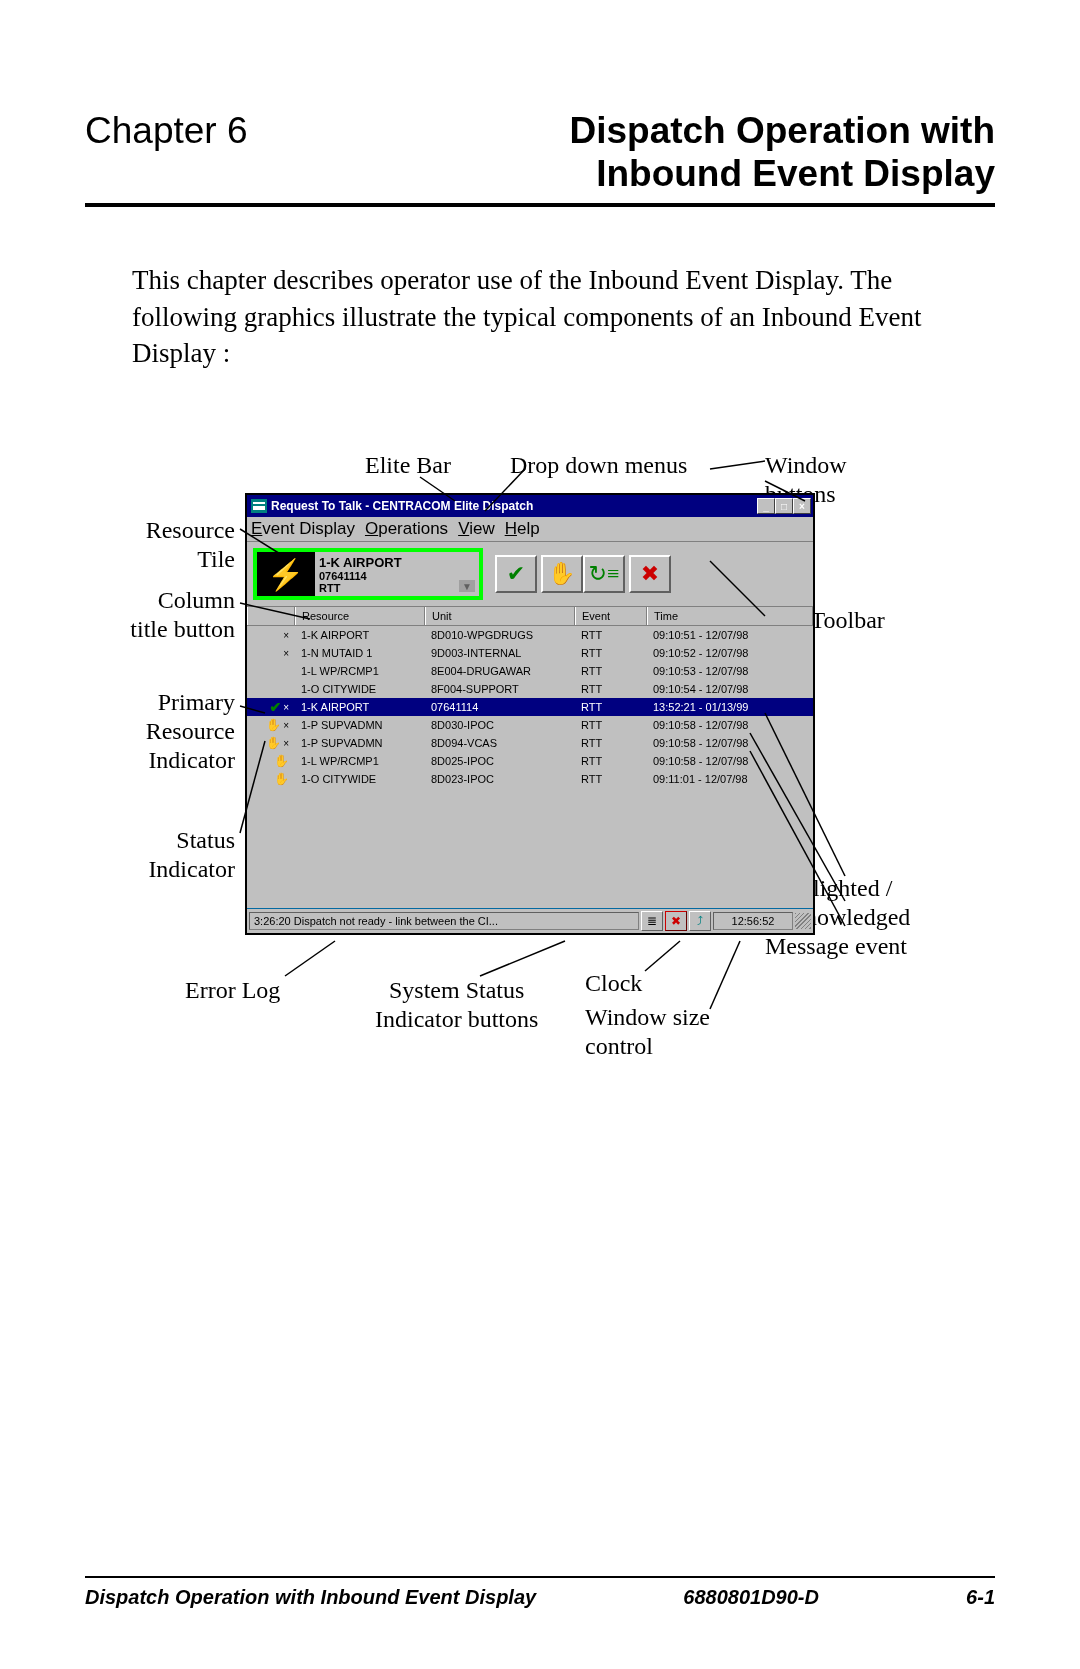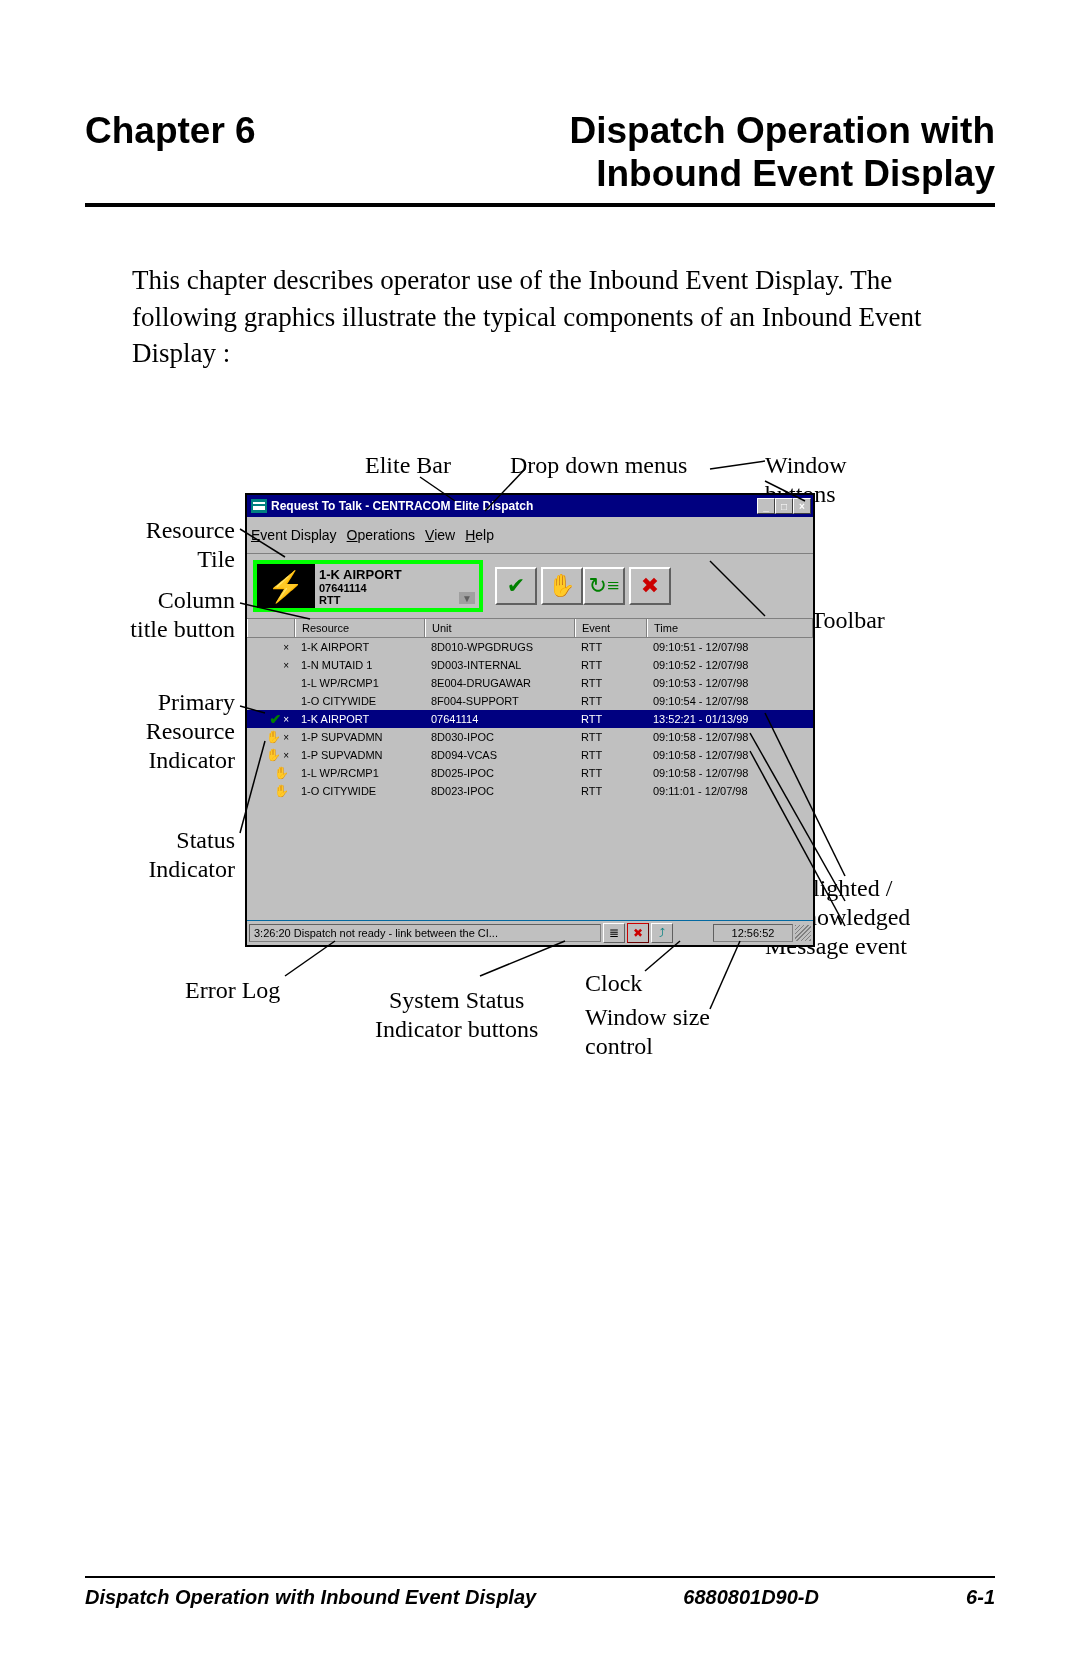--- a/index.html
+++ b/index.html
@@ -1,34 +1,34 @@
 <!DOCTYPE html>
 <html><head>
 <meta charset="utf-8">
 <style>
   * { box-sizing: border-box; margin: 0; padding: 0; }
   body { background: #fff; font-family: "Times New Roman", serif; width: 1080px; height: 1669px; position: relative; }
   .page { padding: 110px 85px 60px 85px; position: relative; height: 100%; }
   .header { display: flex; justify-content: space-between; align-items: flex-start; border-bottom: 4px solid #000; padding-bottom: 8px; margin-bottom: 55px; }
-  .chapter-label { font-family: Arial, sans-serif; font-weight: bold; font-size: 37px; }
+  .chapter-label { font-family: Arial, sans-serif; font-weight: normal; font-size: 37px; }
   .chapter-title { font-family: Arial, sans-serif; font-weight: bold; font-size: 37px; text-align: right; line-height: 1.15; }
   .intro { font-size: 27px; line-height: 1.35; margin-left: 47px; margin-bottom: 60px; }
   .figure-wrap { position: relative; height: 740px; margin: 0 auto; width: 920px; }
   .figure-wrap svg.callouts { position: absolute; top: 0; left: 0; width: 100%; height: 100%; pointer-events: none; z-index: 5; }
   .callout { position: absolute; font-size: 24px; font-family: "Times New Roman", serif; line-height: 1.2; }
   .app-window { position: absolute; left: 160px; top: 62px; width: 570px; background: #c0c0c0; border: 2px solid #000; }
   .titlebar { background: #000080; color: #fff; display: flex; align-items: center; justify-content: space-between; padding: 2px 2px 2px 4px; height: 22px; }
   .titlebar-left { display: flex; align-items: center; gap: 4px; }
   .titlebar-icon { width: 16px; height: 14px; background: #008080; position: relative; }
   .titlebar-icon::before { content: ''; position: absolute; top: 3px; left: 2px; right: 2px; height: 2px; background: #fff; }
   .titlebar-icon::after { content: ''; position: absolute; top: 7px; left: 2px; right: 2px; height: 4px; background: #fff; }
   .titlebar-text { font-family: Arial, sans-serif; font-weight: bold; font-size: 12px; }
   .winbtns { display: flex; gap: 0; }
   .winbtn { width: 18px; height: 16px; background: #c0c0c0; border: 1px solid #fff; border-right-color: #404040; border-bottom-color: #404040; font-family: Arial; font-size: 10px; display: flex; align-items: center; justify-content: center; font-weight: bold; }
-  .menubar { display: flex; padding: 10px 4px; font-family: Arial, sans-serif; font-size: 14px; gap: 10px; border-bottom: 1px solid #808080; }
+  .menubar { display: flex; padding: 2px 4px; font-family: Arial, sans-serif; font-size: 17px; gap: 10px; border-bottom: 1px solid #808080; }
   .menubar span u { text-decoration: underline; }
   .toolbar-row { display: flex; align-items: center; padding: 6px; gap: 12px; border-bottom: 1px solid #808080; }
   .resource-tile { width: 230px; height: 52px; border: 4px solid #00ff00; background: #c0c0c0; display: flex; }
   .tile-icon { width: 58px; background: #000; display: flex; align-items: center; justify-content: center; }
   .bolt { color: #ff0000; font-size: 30px; font-weight: bold; }
   .tile-text { flex: 1; font-family: Arial, sans-serif; font-size: 11px; font-weight: bold; padding: 3px 4px; position: relative; }
   .tile-text .name { font-size: 13px; }
   .tile-arrow { position: absolute; right: 4px; bottom: 4px; width: 16px; height: 12px; background: #a0a0a0; display: flex; align-items: center; justify-content: center; font-size: 10px; color: #606060; }
   .ied-toolbar { display: flex; gap: 0; }
   .tbtn { width: 42px; height: 38px; background: #c0c0c0; border: 2px solid #fff; border-right-color: #606060; border-bottom-color: #606060; display: flex; align-items: center; justify-content: center; font-size: 22px; }
@@ -49,21 +49,21 @@
   .e-event { width: 72px; }
   .e-time { flex: 1; }
   .erow.hl { background: #000080; color: #fff; }
   .hand { color: #ffa000; font-size: 12px; }
   .check { color: #008000; font-size: 14px; font-weight: bold; }
   .xmark { font-size: 10px; }
   .blank-area { height: 120px; }
   .statusbar { display: flex; align-items: center; border-top: 1px solid #0369a1; font-family: Arial, sans-serif; font-size: 11px; padding: 2px; gap: 2px; }
   .sb-msg { flex: 1; padding: 2px 4px; border: 1px solid #808080; border-top-color: #606060; border-left-color: #606060; }
   .sb-btn { width: 22px; height: 20px; border: 1px solid #fff; border-right-color: #606060; border-bottom-color: #606060; display: flex; align-items: center; justify-content: center; font-size: 12px; }
-  .sb-clock { width: 80px; text-align: center; padding: 2px; border: 1px solid #808080; border-top-color: #606060; border-left-color: #606060; margin-left: 38px; }
+  .sb-clock { width: 80px; text-align: center; padding: 2px; border: 1px solid #808080; border-top-color: #606060; border-left-color: #606060; }
   .sb-grip { width: 16px; height: 16px; background: repeating-linear-gradient(135deg, #808080 0 1px, transparent 1px 3px); }
   .footer { position: absolute; bottom: 60px; left: 85px; right: 85px; border-top: 2px solid #000; padding-top: 8px; display: flex; justify-content: space-between; font-family: Arial, sans-serif; font-style: italic; font-weight: bold; font-size: 20px; }
 </style>
 </head>
 <body>
 
 <div class="page">
   <div class="header">
     <div class="chapter-label">Chapter 6</div>
     <div class="chapter-title">
@@ -91,21 +91,21 @@
     <div class="callout" style="left:50px; top:257px; text-align:right; width:100px;">
       <span>Primary</span><br><span>Resource</span><br><span>Indicator</span>
     </div>
     <div class="callout" style="left:55px; top:395px; text-align:right; width:95px;">
       <span>Status</span><br><span>Indicator</span>
     </div>
     <div class="callout" style="left:680px; top:443px;">
       <span>Highlighted /</span><br><span>Acknowledged</span><br><span>Message event</span>
     </div>
     <div class="callout" style="left:100px; top:545px;">Error Log</div>
-    <div class="callout" style="left:290px; top:545px; text-align:center;margin-top:10px;">
+    <div class="callout" style="left:290px; top:545px; text-align:center;">
       <span>System Status</span><br><span>Indicator buttons</span>
     </div>
     <div class="callout" style="left:500px; top:538px;">Clock</div>
     <div class="callout" style="left:500px; top:572px;">
       <span>Window size</span><br><span>control</span>
     </div>
 
     <svg class="callouts" viewBox="0 0 920 740">
       <g stroke="#000" stroke-width="1.5" fill="none">
         <line x1="335" y1="46" x2="370" y2="70"></line>

